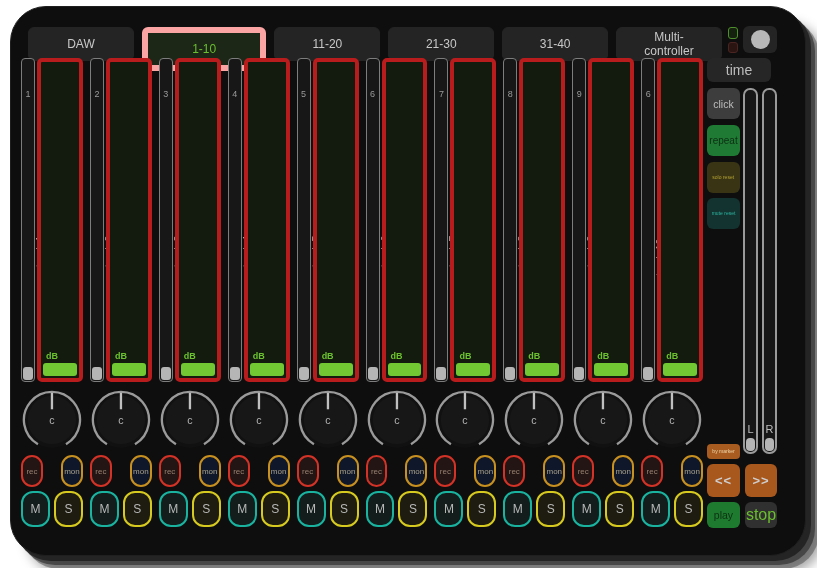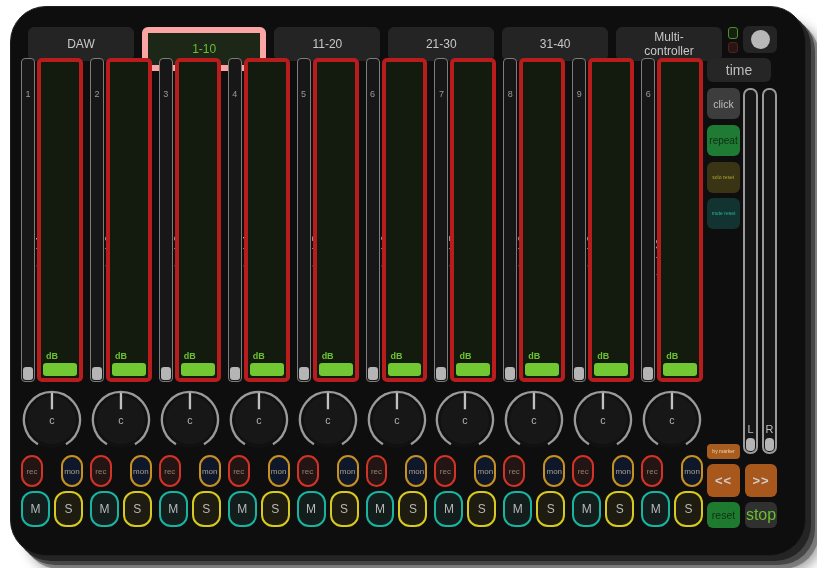--- a/index.html
+++ b/index.html
@@ -419,15 +419,15 @@
   <div class="mfader r">
     <span class="mf-label">R</span>
     <div class="mf-handle"></div>
   </div>
 
   <button class="sbtn bymarker">
     <span>by marker</span>
   </button>
   <button class="sbtn rew">&lt;&lt;</button>
   <button class="sbtn ffw">&gt;&gt;</button>
-  <button class="sbtn play">reset</button>
+  <button class="sbtn play">play</button>
   <button class="sbtn stop">stop</button>
 </div>
 
 </body></html>

